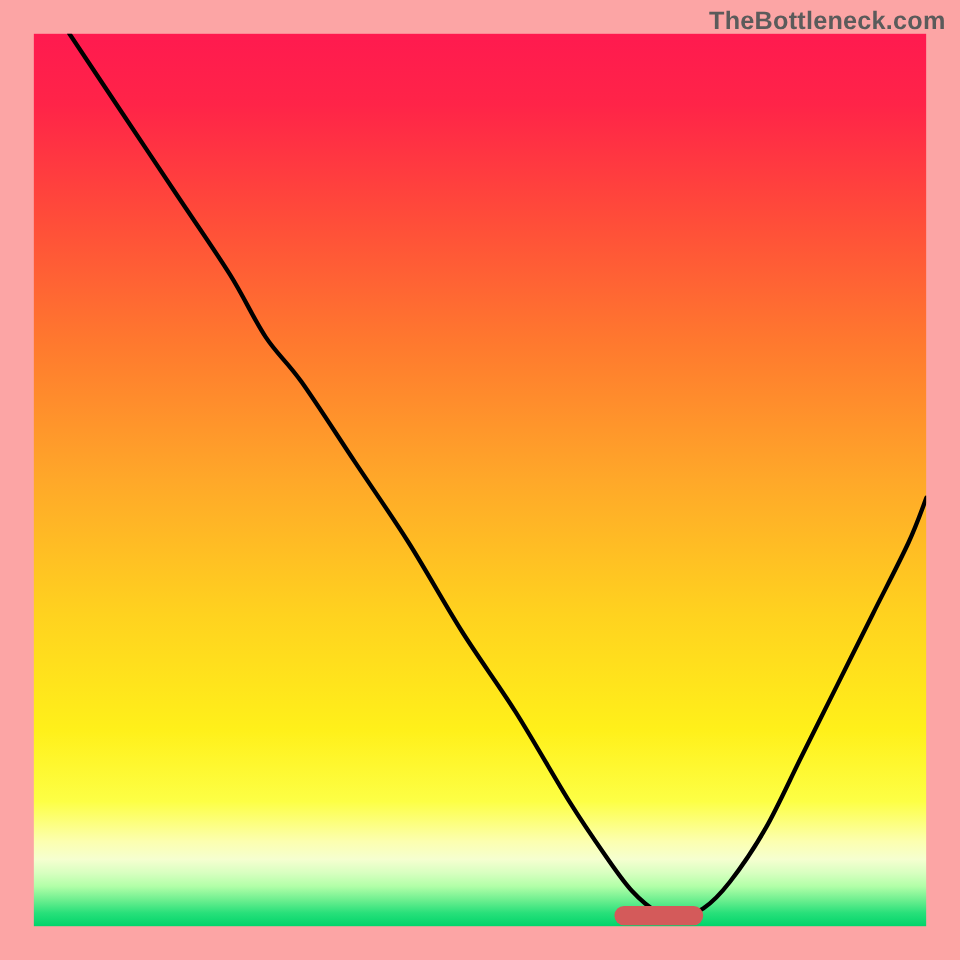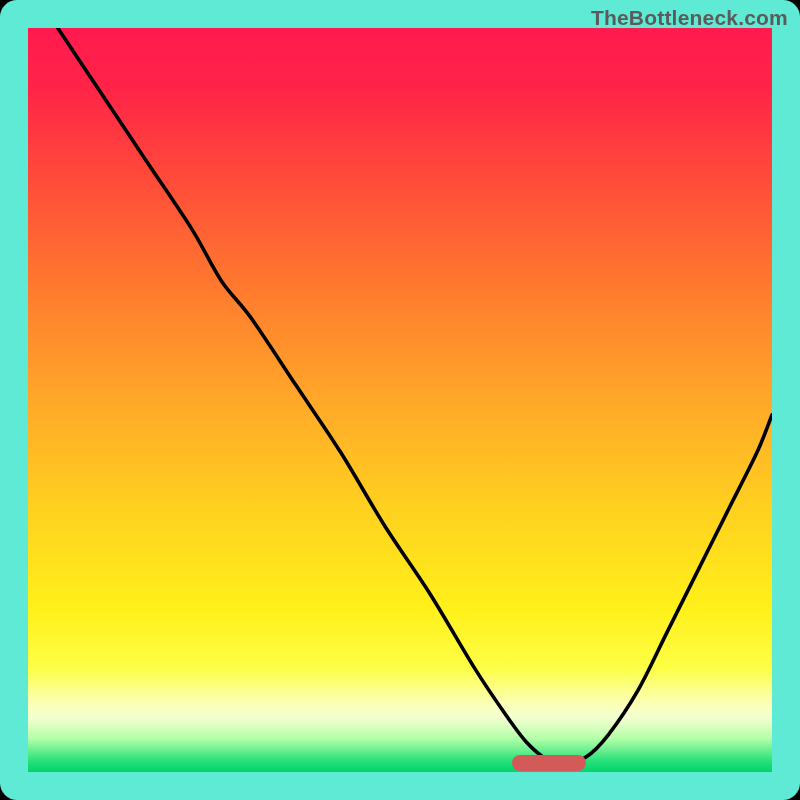--- a/index.html
+++ b/index.html
@@ -9,22 +9,21 @@
     height: 800px;
     background: #000;
     overflow: hidden;
   }
   .frame {
     position: absolute;
     left: 0;
     top: 0;
     width: 800px;
     height: 800px;
-    background: #5eead4;
-    border-radius: 17px;
+    background: #fca5a5;
   }
   .plot {
     position: absolute;
     left: 28px;
     top: 28px;
     width: 744px;
     height: 744px;
     overflow: hidden;
   }
   .gradient {

